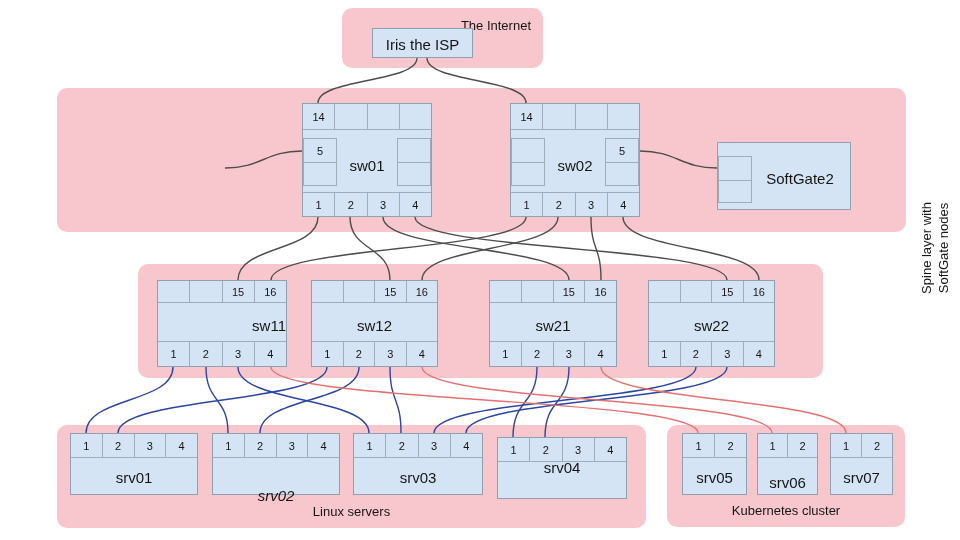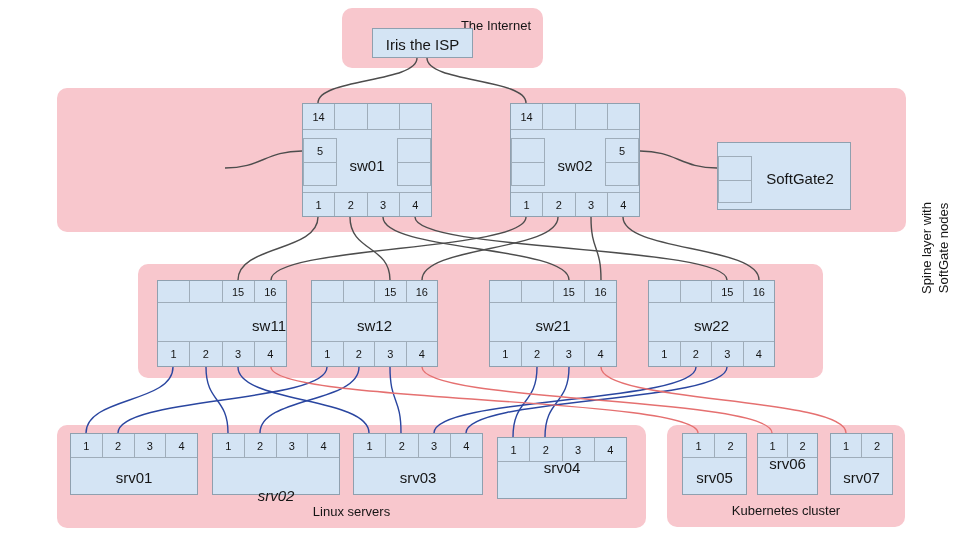--- a/index.html
+++ b/index.html
@@ -262,21 +262,21 @@
       <div class="cell">2</div>
     </div>
     <div class="name" style="top:35px;">srv05</div>
   </div>
 
   <div class="node srv" style="left:757px;top:433px;width:61px;height:62px;">
     <div class="prow trow">
       <div class="cell">1</div>
       <div class="cell">2</div>
     </div>
-    <div class="name" style="top:21px;">srv06</div>
+    <div class="name" style="top:40px;">srv06</div>
   </div>
 
   <div class="node srv" style="left:830px;top:433px;width:63px;height:62px;">
     <div class="prow trow">
       <div class="cell">1</div>
       <div class="cell">2</div>
     </div>
     <div class="name" style="top:35px;">srv07</div>
   </div>
 

